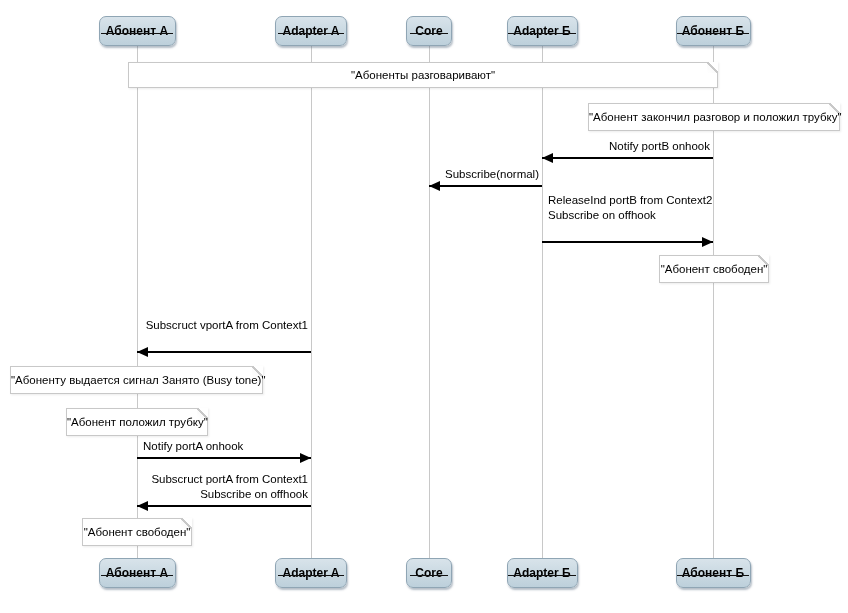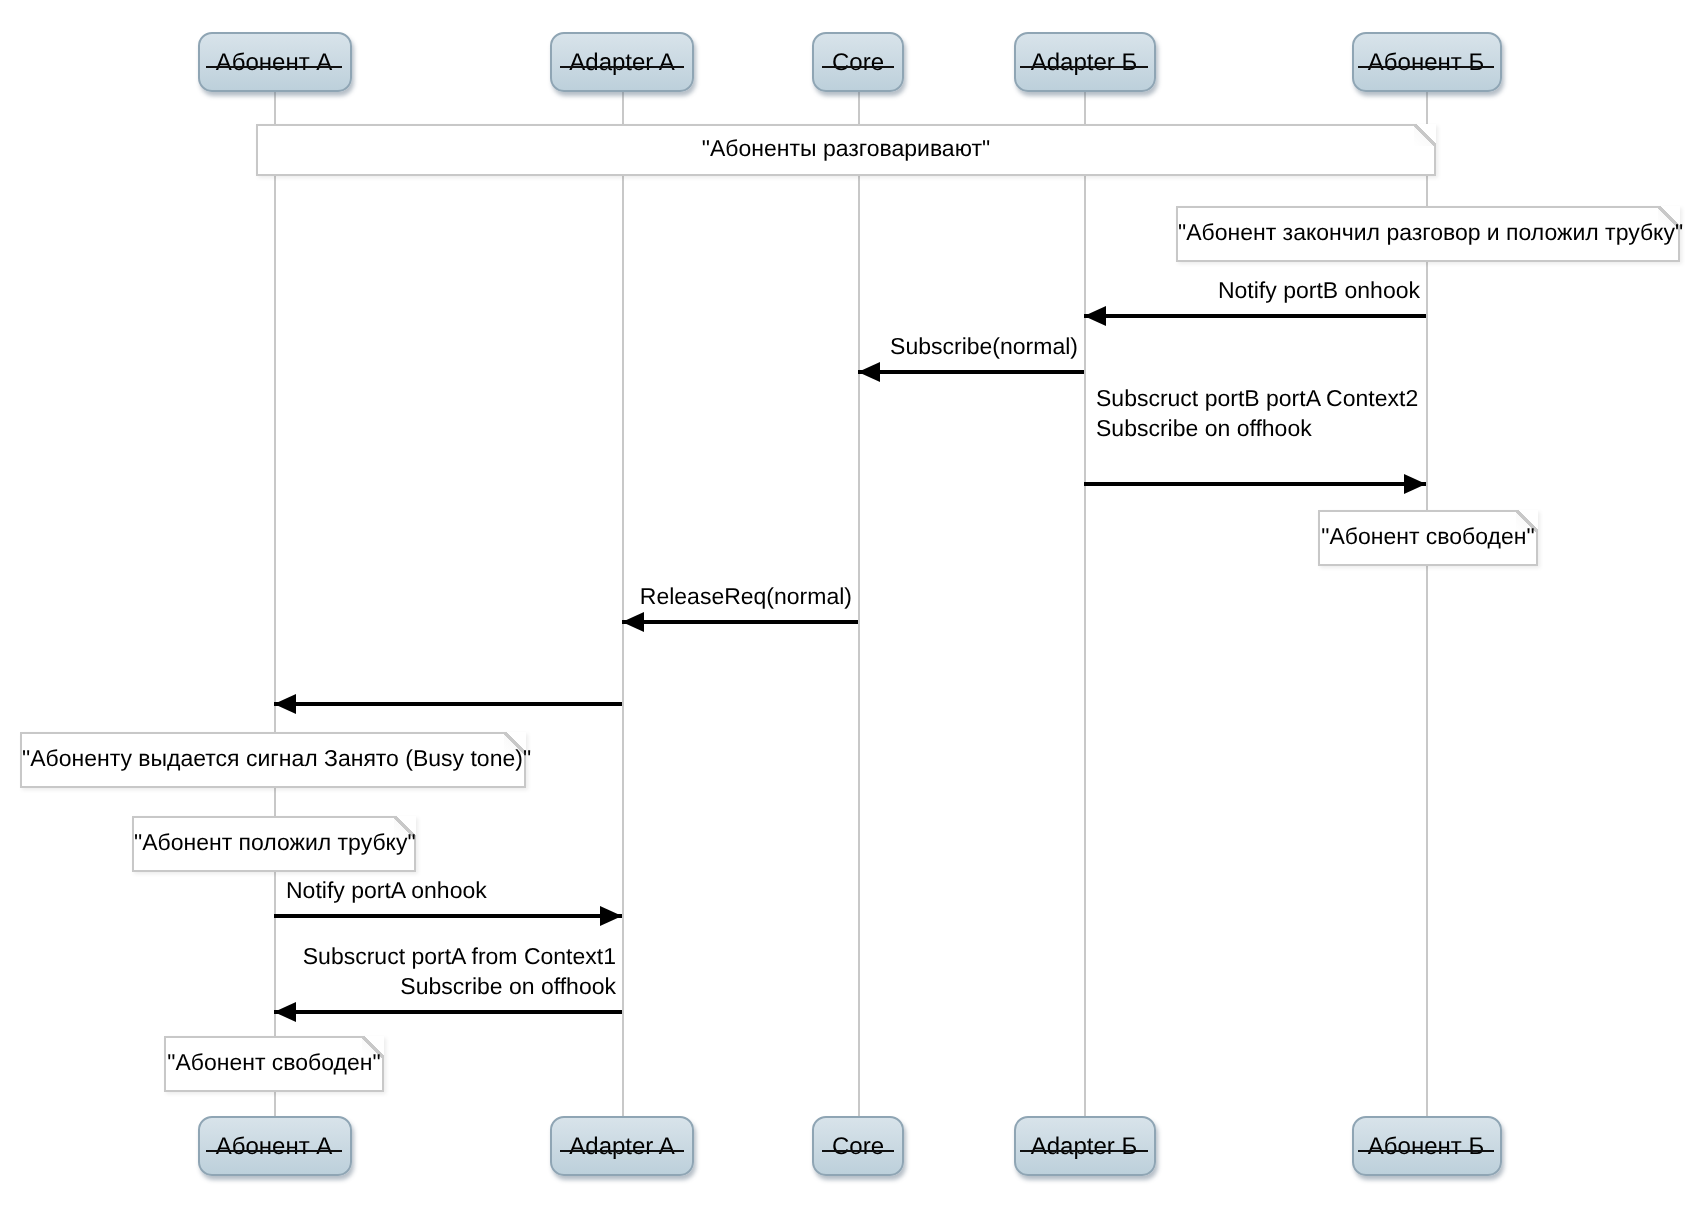--- a/index.html
+++ b/index.html
@@ -6,21 +6,21 @@
   body { font-family:"Liberation Sans", sans-serif; color:#000; }
   #canvas { position:relative; width:848px; height:613px; background:#fff; overflow:hidden; }
 
   .lifeline { position:absolute; width:1px; }
 
   .actor {
     position:absolute; display:flex; align-items:center; justify-content:center;
     border-radius:7px; box-sizing:border-box;
     box-shadow:1px 2px 2px rgba(90,110,130,.45);
   }
-  .actor-label { position:relative; font-size:12px; font-weight:normal; white-space:nowrap;text-align:center; }
+  .actor-label { position:relative; font-size:12px; font-weight:bold; white-space:nowrap;text-align:center; }
   .actor-label::after {
     content:""; position:absolute; left:-5px; right:-5px; top:62%; height:1px; background:#111;
   }
 
   .note { position:absolute; box-sizing:border-box; box-shadow:1px 1px 2px rgba(0,0,0,.08); }
   .note-text {
     position:absolute; left:0; right:0; top:50%; transform:translateY(-50%);
     text-align:center; font-size:11.5px; white-space:nowrap;
   }
   .fold {
@@ -79,31 +79,27 @@
       <div class="msg-label src-right">Notify portB onhook</div>
       <div class="msg-line" style="background: rgb(0, 0, 0);"></div>
       <div class="arrowhead arrow-left" style="border-right-color: rgb(0, 0, 0);"></div>
     </div>
     <div class="message" style="left: 429px; top: 167px; width: 113px; height: 23px;">
       <div class="msg-label src-right">Subscribe(normal)</div>
       <div class="msg-line" style="background: rgb(0, 0, 0);"></div>
       <div class="arrowhead arrow-left" style="border-right-color: rgb(0, 0, 0);"></div>
     </div>
     <div class="message" style="left: 542px; top: 193px; width: 171px; height: 53px;">
-      <div class="msg-label src-left">Subscruct portB portA Context2</div>
+      <div class="msg-label src-left">ReleaseInd portB from Context2</div>
       <div class="msg-label src-left">Subscribe on offhook</div>
       <div class="msg-line" style="background: rgb(0, 0, 0);"></div>
       <div class="arrowhead arrow-right" style="border-left-color: rgb(0, 0, 0);"></div>
     </div>
-    <div class="message" style="left: 311px; top: 292px; width: 118px; height: 23px;">
-      <div class="msg-label src-right">ReleaseReq(normal)</div>
-      <div class="msg-line" style="background: rgb(0, 0, 0);"></div>
-      <div class="arrowhead arrow-left" style="border-right-color: rgb(0, 0, 0);"></div>
-    </div>
     <div class="message" style="left: 137px; top: 318px; width: 174px; height: 38px;">
+      <div class="msg-label src-right">Subscruct vportA from Context1</div>
       <div class="msg-line" style="background: rgb(0, 0, 0);"></div>
       <div class="arrowhead arrow-left" style="border-right-color: rgb(0, 0, 0);"></div>
     </div>
     <div class="message" style="left: 137px; top: 439px; width: 174px; height: 23px;">
       <div class="msg-label src-left">Notify portA onhook</div>
       <div class="msg-line" style="background: rgb(0, 0, 0);"></div>
       <div class="arrowhead arrow-right" style="border-left-color: rgb(0, 0, 0);"></div>
     </div>
     <div class="message" style="left: 137px; top: 472px; width: 174px; height: 38px;">
       <div class="msg-label src-right">Subscruct portA from Context1</div>

